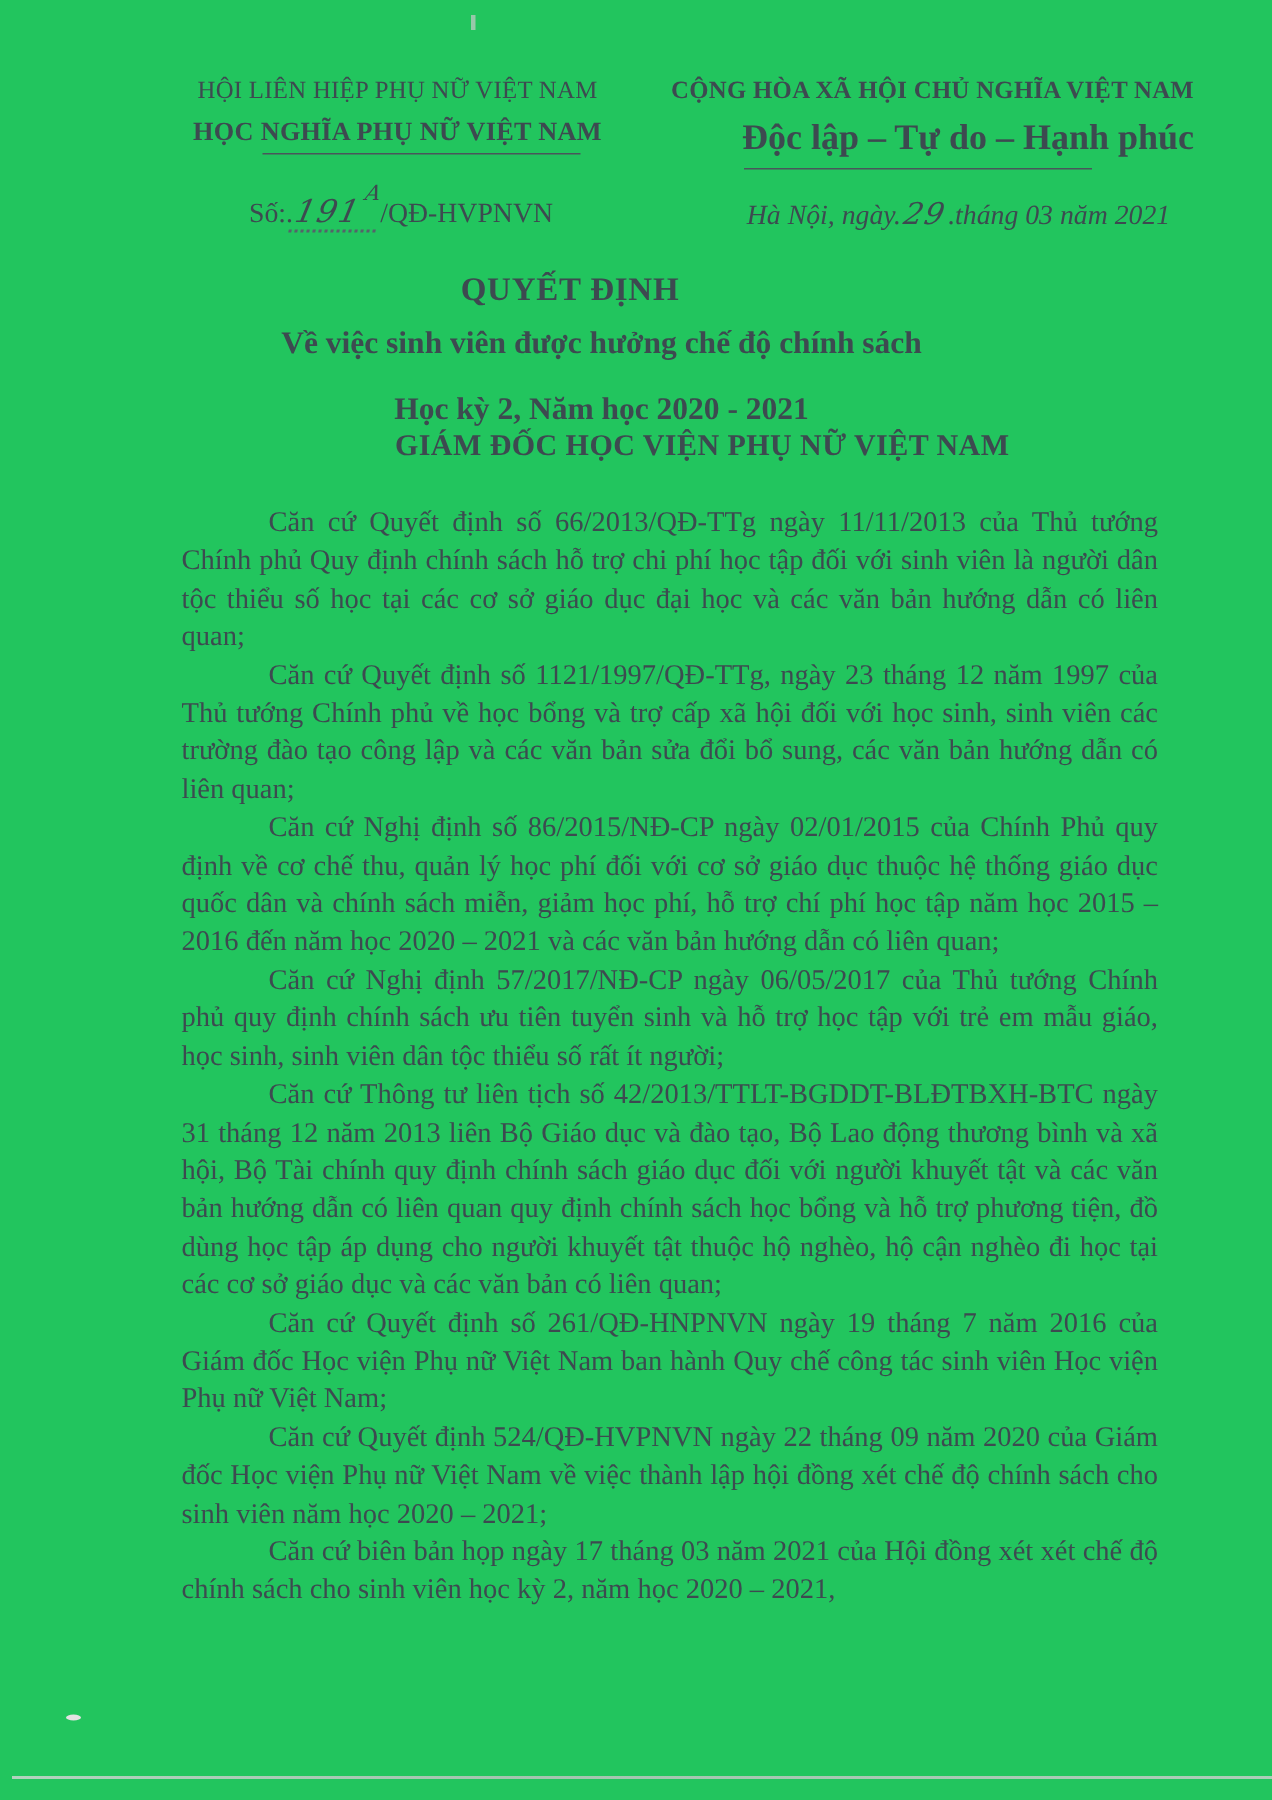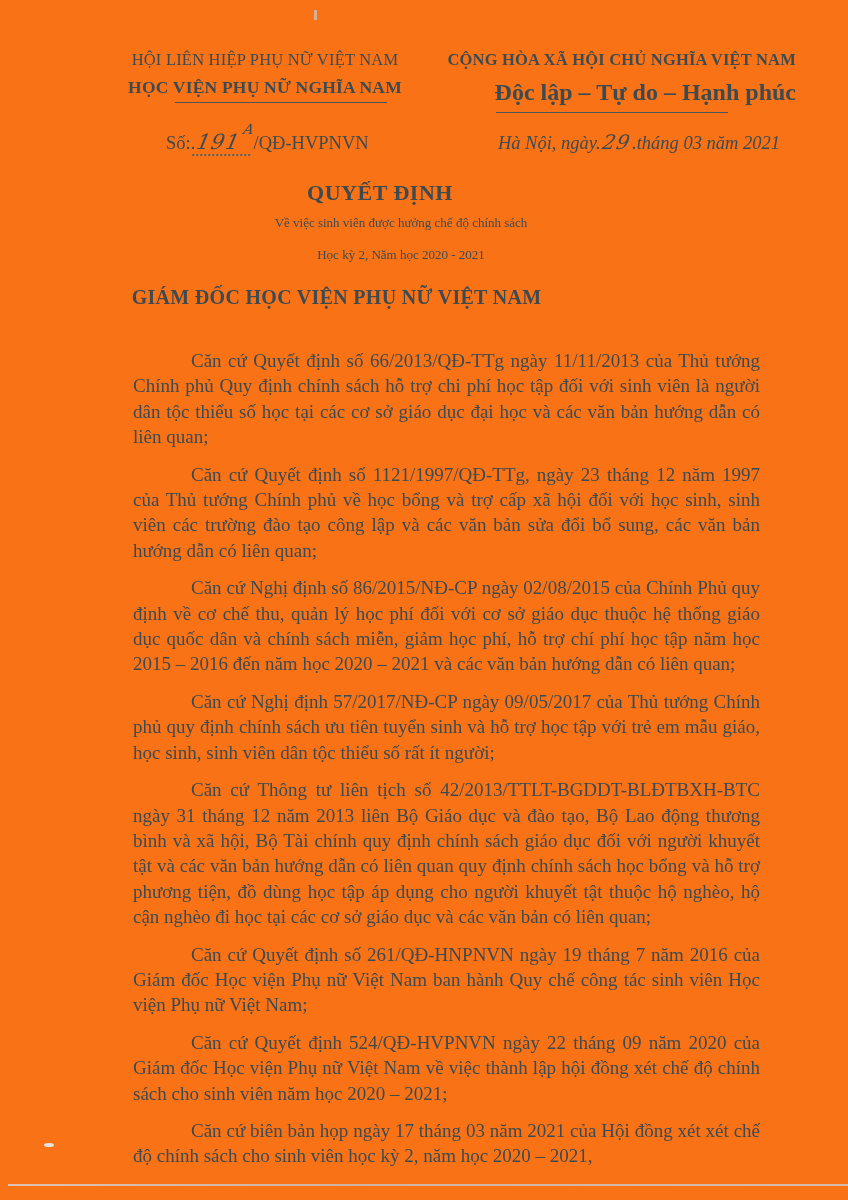--- a/index.html
+++ b/index.html
@@ -3,21 +3,21 @@
 <meta charset="utf-8">
 <style>
   html, body {
     margin: 0; padding: 0;
     width: 848px; height: 1200px;
     background: #ffffff;
     overflow: hidden;
     font-family: "Liberation Serif", "DejaVu Serif", serif;
     color: #3d4a50;
   }
-  .page { position: relative; width: 848px; height: 1200px; background: #f97316; }
+  .page { position: relative; width: 848px; height: 1200px; background: #22c55e; }
 
   
   .hdr-left {
     position: absolute; left: 103px; top: 48px; width: 324px;
     text-align: center; line-height: 1.45;
   }
   .hdr-right {
     position: absolute; left: 428px; top: 48px; width: 368px;
     text-align: right; line-height: 1.45;
   }
@@ -48,31 +48,31 @@
   .hw sup { font-size: 14px; position: relative; top: -7px; left: 1px; }
   .date-line {
     position: absolute; left: 474px; top: 130px; width: 330px;
     font-style: italic; font-size: 18.5px; text-align: center; white-space: nowrap;
   }
   .date-line .hw { font-size: 20px; }
 
   
   .title-block { position: absolute; left: 0; top: 180px; width: 760px; text-align: center; }
   .title-main  { font-size: 22px; font-weight: bold; letter-spacing: .5px; }
-  .title-sub   { font-size: 13px; font-weight: normal; margin-top: 7px; line-height: 1.5; padding-left: 42px; }
-  .authority   { position: absolute; left: 0; top: 286px; width: 673px; text-align: center;
+  .title-sub   { font-size: 21px; font-weight: bold; margin-top: 7px; line-height: 1.5; padding-left: 42px; }
+  .authority   { position: absolute; left: 0; top: 286px; width: 673px; text-align: right;
                  font-size: 20px; font-weight: bold; letter-spacing: .3px; }
 
   
   .doc-body {
     position: absolute; left: 121px; top: 336px; width: 651px;
     font-size: 19px; line-height: 25.4px;
     text-align: justify;
   }
-  .doc-body p { margin: 12px; text-indent: 58px; }
+  .doc-body p { margin: 0; text-indent: 58px; }
 
   
   .top-mark {
     position: absolute; left: 314px; top: 10px; width: 3px; height: 10px;
     background: #c9c9c9; opacity: .7;
   }
   .bottom-edge {
     position: absolute; left: 8px; top: 1184px; width: 840px; height: 2px;
     background: linear-gradient(to right, #d6d6d6, #c4c4c4 40%, #cfcfcf);
     opacity: .8;
@@ -84,21 +84,21 @@
 </style>
 </head>
 <body>
 
 <div class="page">
 
   <div class="top-mark"></div>
 
   <div class="hdr-left">
     <div class="org-parent">HỘI LIÊN HIỆP PHỤ NỮ VIỆT NAM</div>
-    <div class="org-name">HỌC VIỆN PHỤ NỮ NGHĨA NAM</div>
+    <div class="org-name">HỌC NGHĨA PHỤ NỮ VIỆT NAM</div>
     <div class="rule rule-org"></div>
   </div>
 
   <div class="hdr-right">
     <div class="nat-line1">CỘNG HÒA XÃ HỘI CHỦ NGHĨA VIỆT NAM</div>
     <div class="nat-line2">Độc lập – Tự do – Hạnh phúc</div>
     <div class="rule rule-nat"></div>
   </div>
 
   <div class="so-line">
@@ -113,22 +113,22 @@
     <div class="title-main">QUYẾT ĐỊNH</div>
     <div class="title-sub">Về việc sinh viên được hưởng chế độ chính sách</div>
     <div class="title-sub" style="margin-top:12px">Học kỳ 2, Năm học 2020 - 2021</div>
   </div>
 
   <div class="authority">GIÁM ĐỐC HỌC VIỆN PHỤ NỮ VIỆT NAM</div>
 
   <div class="doc-body">
     <p>Căn cứ Quyết định số 66/2013/QĐ-TTg ngày 11/11/2013 của Thủ tướng Chính phủ Quy định chính sách hỗ trợ chi phí học tập đối với sinh viên là người dân tộc thiểu số học tại các cơ sở giáo dục đại học và các văn bản hướng dẫn có liên quan;</p>
     <p>Căn cứ Quyết định số 1121/1997/QĐ-TTg, ngày 23 tháng 12 năm 1997 của Thủ tướng Chính phủ về học bổng và trợ cấp xã hội đối với học sinh, sinh viên các trường đào tạo công lập và các văn bản sửa đổi bổ sung, các văn bản hướng dẫn có liên quan;</p>
-    <p>Căn cứ Nghị định số 86/2015/NĐ-CP ngày 02/08/2015 của Chính Phủ quy định về cơ chế thu, quản lý học phí đối với cơ sở giáo dục thuộc hệ thống giáo dục quốc dân và chính sách miễn, giảm học phí, hỗ trợ chí phí học tập năm học 2015 – 2016 đến năm học 2020 – 2021 và các văn bản hướng dẫn có liên quan;</p>
-    <p>Căn cứ Nghị định 57/2017/NĐ-CP ngày 09/05/2017 của Thủ tướng Chính phủ quy định chính sách ưu tiên tuyển sinh và hỗ trợ học tập với trẻ em mẫu giáo, học sinh, sinh viên dân tộc thiểu số rất ít người;</p>
+    <p>Căn cứ Nghị định số 86/2015/NĐ-CP ngày 02/01/2015 của Chính Phủ quy định về cơ chế thu, quản lý học phí đối với cơ sở giáo dục thuộc hệ thống giáo dục quốc dân và chính sách miễn, giảm học phí, hỗ trợ chí phí học tập năm học 2015 – 2016 đến năm học 2020 – 2021 và các văn bản hướng dẫn có liên quan;</p>
+    <p>Căn cứ Nghị định 57/2017/NĐ-CP ngày 06/05/2017 của Thủ tướng Chính phủ quy định chính sách ưu tiên tuyển sinh và hỗ trợ học tập với trẻ em mẫu giáo, học sinh, sinh viên dân tộc thiểu số rất ít người;</p>
     <p>Căn cứ Thông tư liên tịch số 42/2013/TTLT-BGDDT-BLĐTBXH-BTC ngày 31 tháng 12 năm 2013 liên Bộ Giáo dục và đào tạo, Bộ Lao động thương bình và xã hội, Bộ Tài chính quy định chính sách giáo dục đối với người khuyết tật và các văn bản hướng dẫn có liên quan quy định chính sách học bổng và hỗ trợ phương tiện, đồ dùng học tập áp dụng cho người khuyết tật thuộc hộ nghèo, hộ cận nghèo đi học tại các cơ sở giáo dục và các văn bản có liên quan;</p>
     <p>Căn cứ Quyết định số 261/QĐ-HNPNVN ngày 19 tháng 7 năm 2016 của Giám đốc Học viện Phụ nữ Việt Nam ban hành Quy chế công tác sinh viên Học viện Phụ nữ Việt Nam;</p>
     <p>Căn cứ Quyết định 524/QĐ-HVPNVN ngày 22 tháng 09 năm 2020 của Giám đốc Học viện Phụ nữ Việt Nam về việc thành lập hội đồng xét chế độ chính sách cho sinh viên năm học 2020 – 2021;</p>
     <p>Căn cứ biên bản họp ngày 17 tháng 03 năm 2021 của Hội đồng xét xét chế độ chính sách cho sinh viên học kỳ 2, năm học 2020 – 2021,</p>
   </div>
 
   <div class="left-smudge"></div>
   <div class="bottom-edge"></div>
 
 </div>

